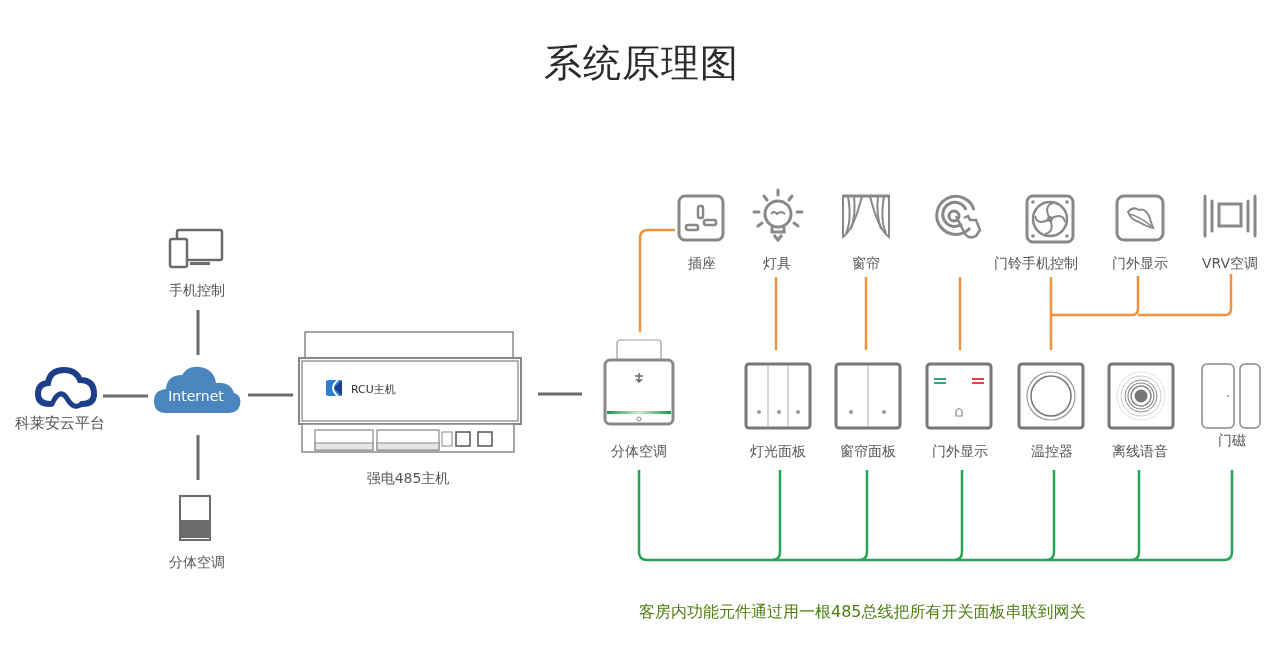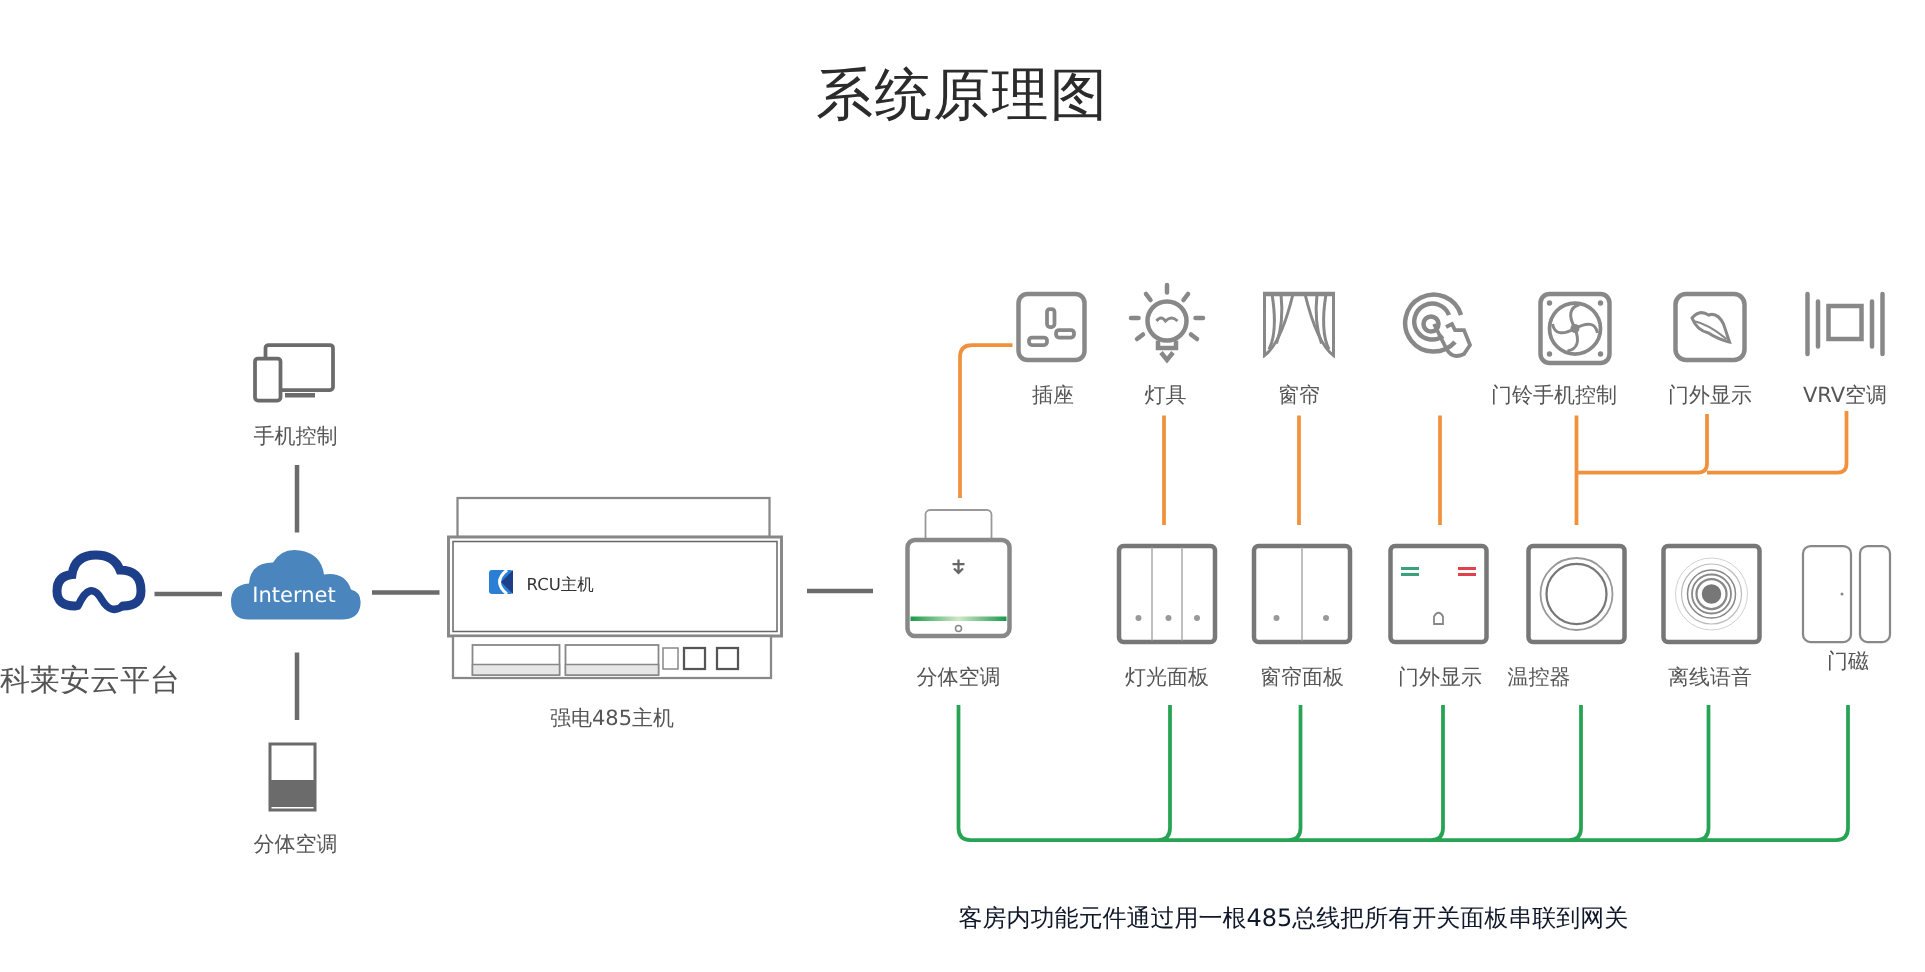--- a/index.html
+++ b/index.html
@@ -1,20 +1,20 @@
 <!DOCTYPE html>
 <html><head>
 <meta charset="utf-8">
 <style>
   html,body{margin:0;padding:0;background:#ffffff;}
   body{width:1283px;height:648px;position:relative;overflow:hidden;font-family:"DejaVu Sans","Liberation Sans",sans-serif;color:#555;}
   .abs{position:absolute;}
   .title{left:0;width:1283px;top:38px;text-align:center;font-size:38px;color:#2b2b2b;letter-spacing:1px;}
   .lbl{font-size:14px;color:#555;white-space:nowrap;text-align:left;transform:translateX(-50%);}
-  .caption{font-size:16px;color:#0f172a;white-space:nowrap;}
+  .caption{font-size:16px;color:#4d7c0f;white-space:nowrap;}
   svg.wires{position:absolute;left:0;top:0;}
   .icon{position:absolute;}
   .internet-text{font-size:14px;fill:#fff;}
 </style>
 </head>
 <body>
 
 <div class="abs title">系统原理图</div>
 
 <svg class="wires" width="1283" height="648">
@@ -48,21 +48,21 @@
 
 <svg class="icon" style="left:152px;top:363px" width="90" height="54" viewBox="0 0 90 54">
   <path d="M14 50 Q2 50 2 38 Q2 27 14 26 Q15 12 30 12 Q36 2 48 4 Q62 6 64 20 Q78 18 82 30 Q90 32 88 42 Q86 50 76 50 Z" fill="#4a86bd"></path>
   <text x="44" y="38" text-anchor="middle" class="internet-text">Internet</text>
 </svg>
 
 <svg class="icon" style="left:34px;top:364px" width="64" height="48" viewBox="0 0 64 48">
   <path d="M16 40 Q4 40 4 30 Q4 20 14 19 Q16 6 30 6 Q42 6 46 16 Q60 16 60 30 Q60 40 48 40" fill="none" stroke="#1d3f8a" stroke-width="6" stroke-linecap="round"></path>
   <path d="M18 40 Q26 22 34 36 Q40 46 48 40" fill="none" stroke="#1d3f8a" stroke-width="5" stroke-linecap="round"></path>
 </svg>
-<div class="abs lbl" style="left:60px;top:440px;font-size:20px">科莱安云平台</div>
+<div class="abs lbl" style="left:60px;top:414px;font-size:15px">科莱安云平台</div>
 
 <svg class="icon" style="left:178px;top:494px" width="34" height="50" viewBox="0 0 34 50">
   <rect x="2" y="2" width="30" height="44" fill="#fff" stroke="#6b6b6b" stroke-width="2"></rect>
   <rect x="2" y="26" width="30" height="18" fill="#6b6b6b"></rect>
 </svg>
 <div class="abs lbl" style="left:197px;top:554px">分体空调</div>
 
 <svg class="icon" style="left:298px;top:330px" width="232" height="124" viewBox="0 0 232 124">
   <rect x="7" y="2" width="208" height="26" fill="#fff" stroke="#888" stroke-width="1.5"></rect>
   <rect x="1" y="28" width="222" height="66" fill="#fff" stroke="#888" stroke-width="2"></rect>
@@ -217,21 +217,21 @@
     </g>
   <path d="M31 54 L31 49 Q34 44 37 49 L37 54 Z" fill="none" stroke="#888" stroke-width="1.2"></path>
 </svg>
 <div class="abs lbl" style="left:960px;top:443px">门外显示</div>
 
 <svg class="icon" style="left:1017px;top:362px" width="68" height="68" viewBox="0 0 68 68">
   <rect x="2" y="2" width="64" height="64" rx="3" fill="#fff" stroke="#777" stroke-width="3"></rect>
   <circle cx="34" cy="34" r="24" fill="none" stroke="#999" stroke-width="1.2"></circle>
   <circle cx="34" cy="34" r="20" fill="none" stroke="#777" stroke-width="1.5"></circle>
 </svg>
-<div class="abs lbl" style="left:1026px;top:443px">温控器</div>
+<div class="abs lbl" style="left:1052px;top:443px">温控器</div>
 
 <svg class="icon" style="left:1107px;top:362px" width="68" height="68" viewBox="0 0 68 68">
   <rect x="2" y="2" width="64" height="64" rx="3" fill="#fff" stroke="#777" stroke-width="3"></rect>
   <g fill="none" stroke="#888">
     <circle cx="34" cy="34" r="24" stroke-width="0.6" stroke="#ccc"></circle>
     <circle cx="34" cy="34" r="20" stroke-width="0.8" stroke="#bbb"></circle>
     <circle cx="34" cy="34" r="16" stroke-width="1"></circle>
     <circle cx="34" cy="34" r="13" stroke-width="1.2"></circle>
     <circle cx="34" cy="34" r="10" stroke-width="1.5"></circle>
   </g>

